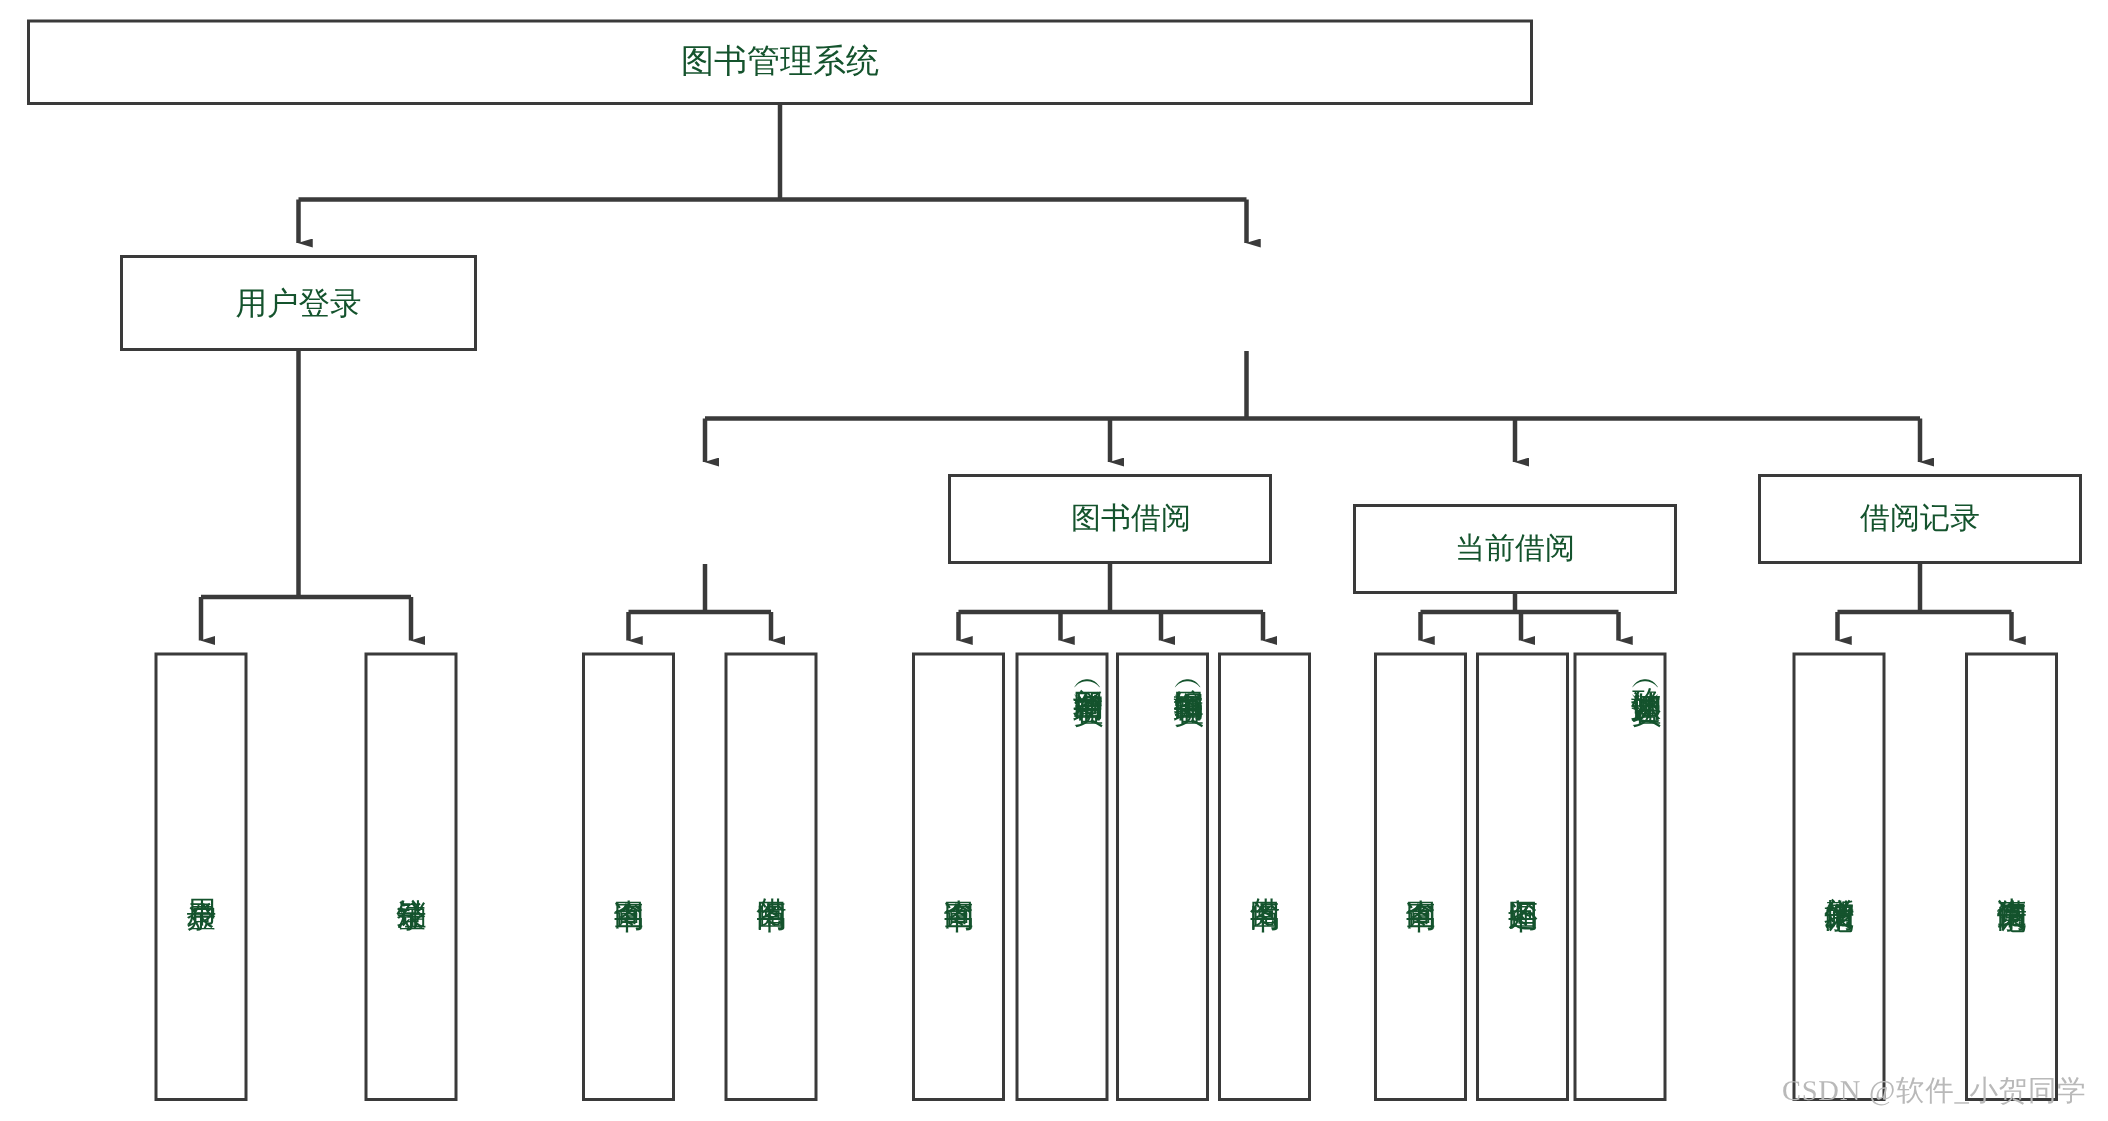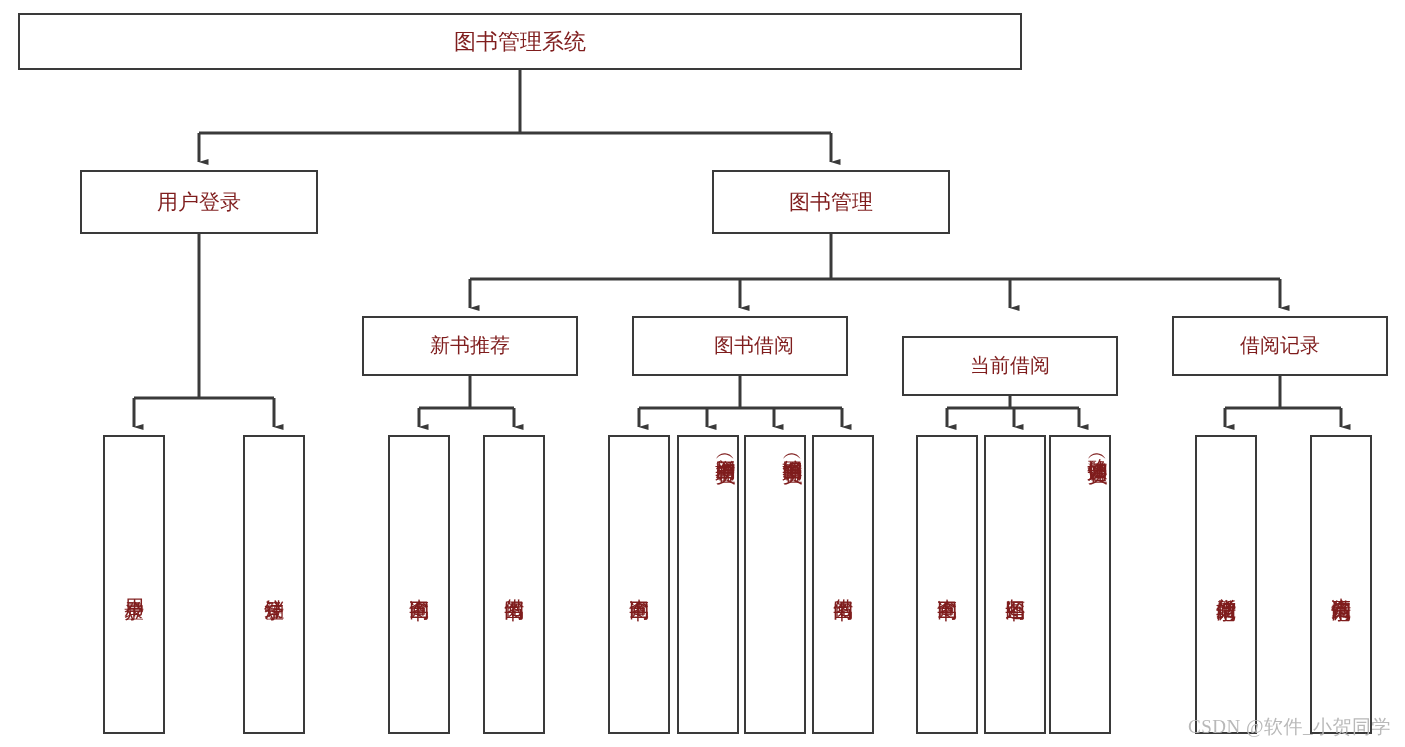--- a/index.html
+++ b/index.html
@@ -17,21 +17,21 @@
     width:1405px;height:747px;
   }
   .node{
     position:absolute;
     box-sizing:border-box;
     background:#ffffff;
     border:2px solid #3a3a3a;
     display:flex;
     align-items:center;
     justify-content:center;
-    color:#7f1d1d;
+    color:#14532d;
     line-height:1.18;
     text-align:center;
     white-space:pre-wrap;
   }
   .node.root{
     font-size:22px;
   }
   .node.lvl2{
     font-size:21px;
   }
@@ -123,27 +123,21 @@
     </g>
   </svg>
 
   <div class="node root" style="left:18px;top:13px;width:1004px;height:57px;">
     <span>图书管理系统</span>
   </div>
 
   <div class="node lvl2" style="left:80px;top:170px;width:238px;height:64px;">
     <span>用户登录</span>
   </div>
-  <div class="node lvl2" style="left:712px;top:170px;width:238px;height:64px;">
-    <span>图书管理</span>
-  </div>
 
-  <div class="node lvl3" style="left:362px;top:316px;width:216px;height:60px;">
-    <span>新书推荐</span>
-  </div>
   <div class="node lvl3" style="left:632px;top:316px;width:216px;height:60px;padding-left:28px;">
     <span>图书借阅</span>
   </div>
   <div class="node lvl3" style="left:902px;top:336px;width:216px;height:60px;">
     <span>当前借阅</span>
   </div>
   <div class="node lvl3" style="left:1172px;top:316px;width:216px;height:60px;">
     <span>借阅记录</span>
   </div>
 

